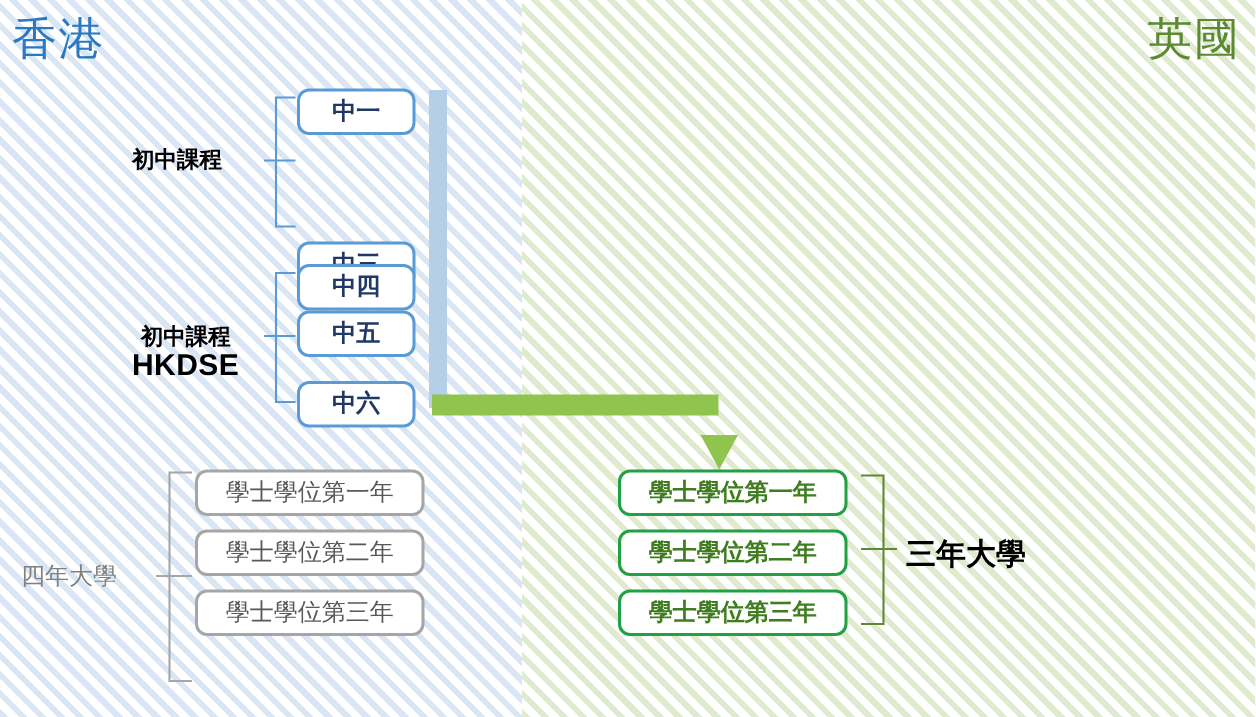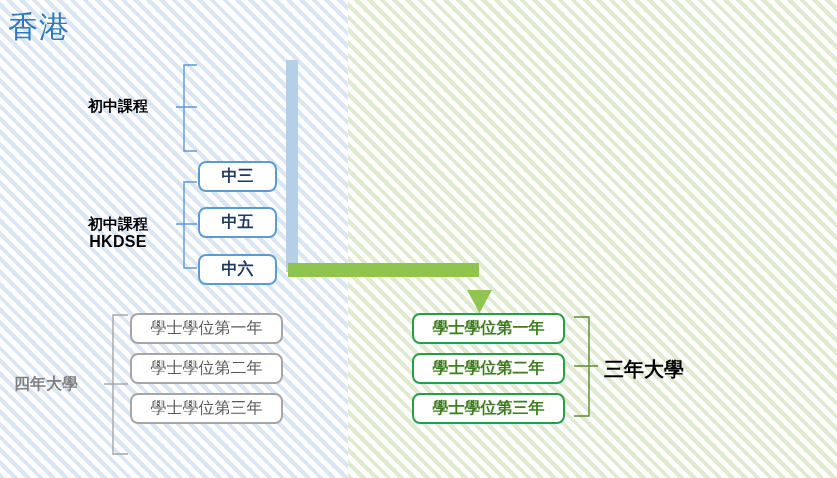--- a/index.html
+++ b/index.html
@@ -84,24 +84,24 @@
   .glabel{
     position:absolute;white-space:nowrap;line-height:1.15;
   }
   .glabel-blue{
     color:#000000;font-size:15px;font-weight:700;
     font-family:"DejaVu Serif","Liberation Serif",serif;
   }
   .glabel-blue .sub{
     display:block;text-align:center;
     font-family:"Liberation Sans","DejaVu Sans",sans-serif;
-    font-size:16px;font-weight:700;letter-spacing:.3px;
+    font-size:20px;font-weight:700;letter-spacing:.3px;
   }
   .glabel-gray{
-    color:#808080;font-size:16px;font-weight:700;
+    color:#808080;font-size:16px;font-weight:400;
     font-family:"DejaVu Serif","Liberation Serif",serif;
   }
   .glabel-green{
     color:#000000;font-size:20px;font-weight:700;
     font-family:"DejaVu Serif","Liberation Serif",serif;
   }
 
   
   .bracket{position:absolute;overflow:visible;}
 
@@ -110,44 +110,51 @@
 </style>
 </head>
 <body>
 
 <div id="stage">
 
   <div class="panel" id="hk-panel"></div>
   <div class="panel" id="uk-panel"></div>
 
   <div class="region-title" id="hk-title">香港</div>
+  <div class="region-title" id="uk-title">英國</div>
 
   <div id="spine"></div>
 
   <svg class="bracket" style="left:176px;top:62px;width:24px;height:92px;">
     <path d="M21 3 L8 3 L8 45 L21 45 M8 45 L8 89 L21 89 M8 45 L0 45" fill="none" stroke="#5b9bd5" stroke-width="1.4"></path>
   </svg>
 
   <div class="glabel glabel-blue" style="left:88px;top:98px;">
     <span>初中課程</span>
   </div>
 
+  <div class="box box-sec" style="left:198px;top:59px;">
+    <span>中一</span>
+  </div>
   <div class="box box-sec" style="left:198px;top:137px;margin-top:24px;">
     <span>中三</span>
   </div>
 
   <svg class="bracket" style="left:176px;top:179px;width:24px;height:92px;">
     <path d="M21 3 L8 3 L8 45 L21 45 M8 45 L8 89 L21 89 M8 45 L0 45" fill="none" stroke="#5b9bd5" stroke-width="1.4"></path>
   </svg>
 
   <div class="glabel glabel-blue" style="left:88px;top:216px;text-align:center;">
     <span>初中課程</span>
     <span class="sub">HKDSE</span>
   </div>
 
+  <div class="box box-sec" style="left:198px;top:176px;">
+    <span>中四</span>
+  </div>
   <div class="box box-sec" style="left:198px;top:207px;">
     <span>中五</span>
   </div>
   <div class="box box-sec" style="left:198px;top:254px;">
     <span>中六</span>
   </div>
 
   <svg id="arrow" width="230" height="62" viewBox="0 0 230 62">
     <path d="M0 6 L186 6 L186 30 L203 30 L194.5 52 L186 30 L186 6 L0 6 Z" fill="none"></path>
     <polygon points="0,5 191,5 191,32 204,32 191.5,55 179,32 191,32 191,19 0,19" fill="#8fc44e"></polygon>

